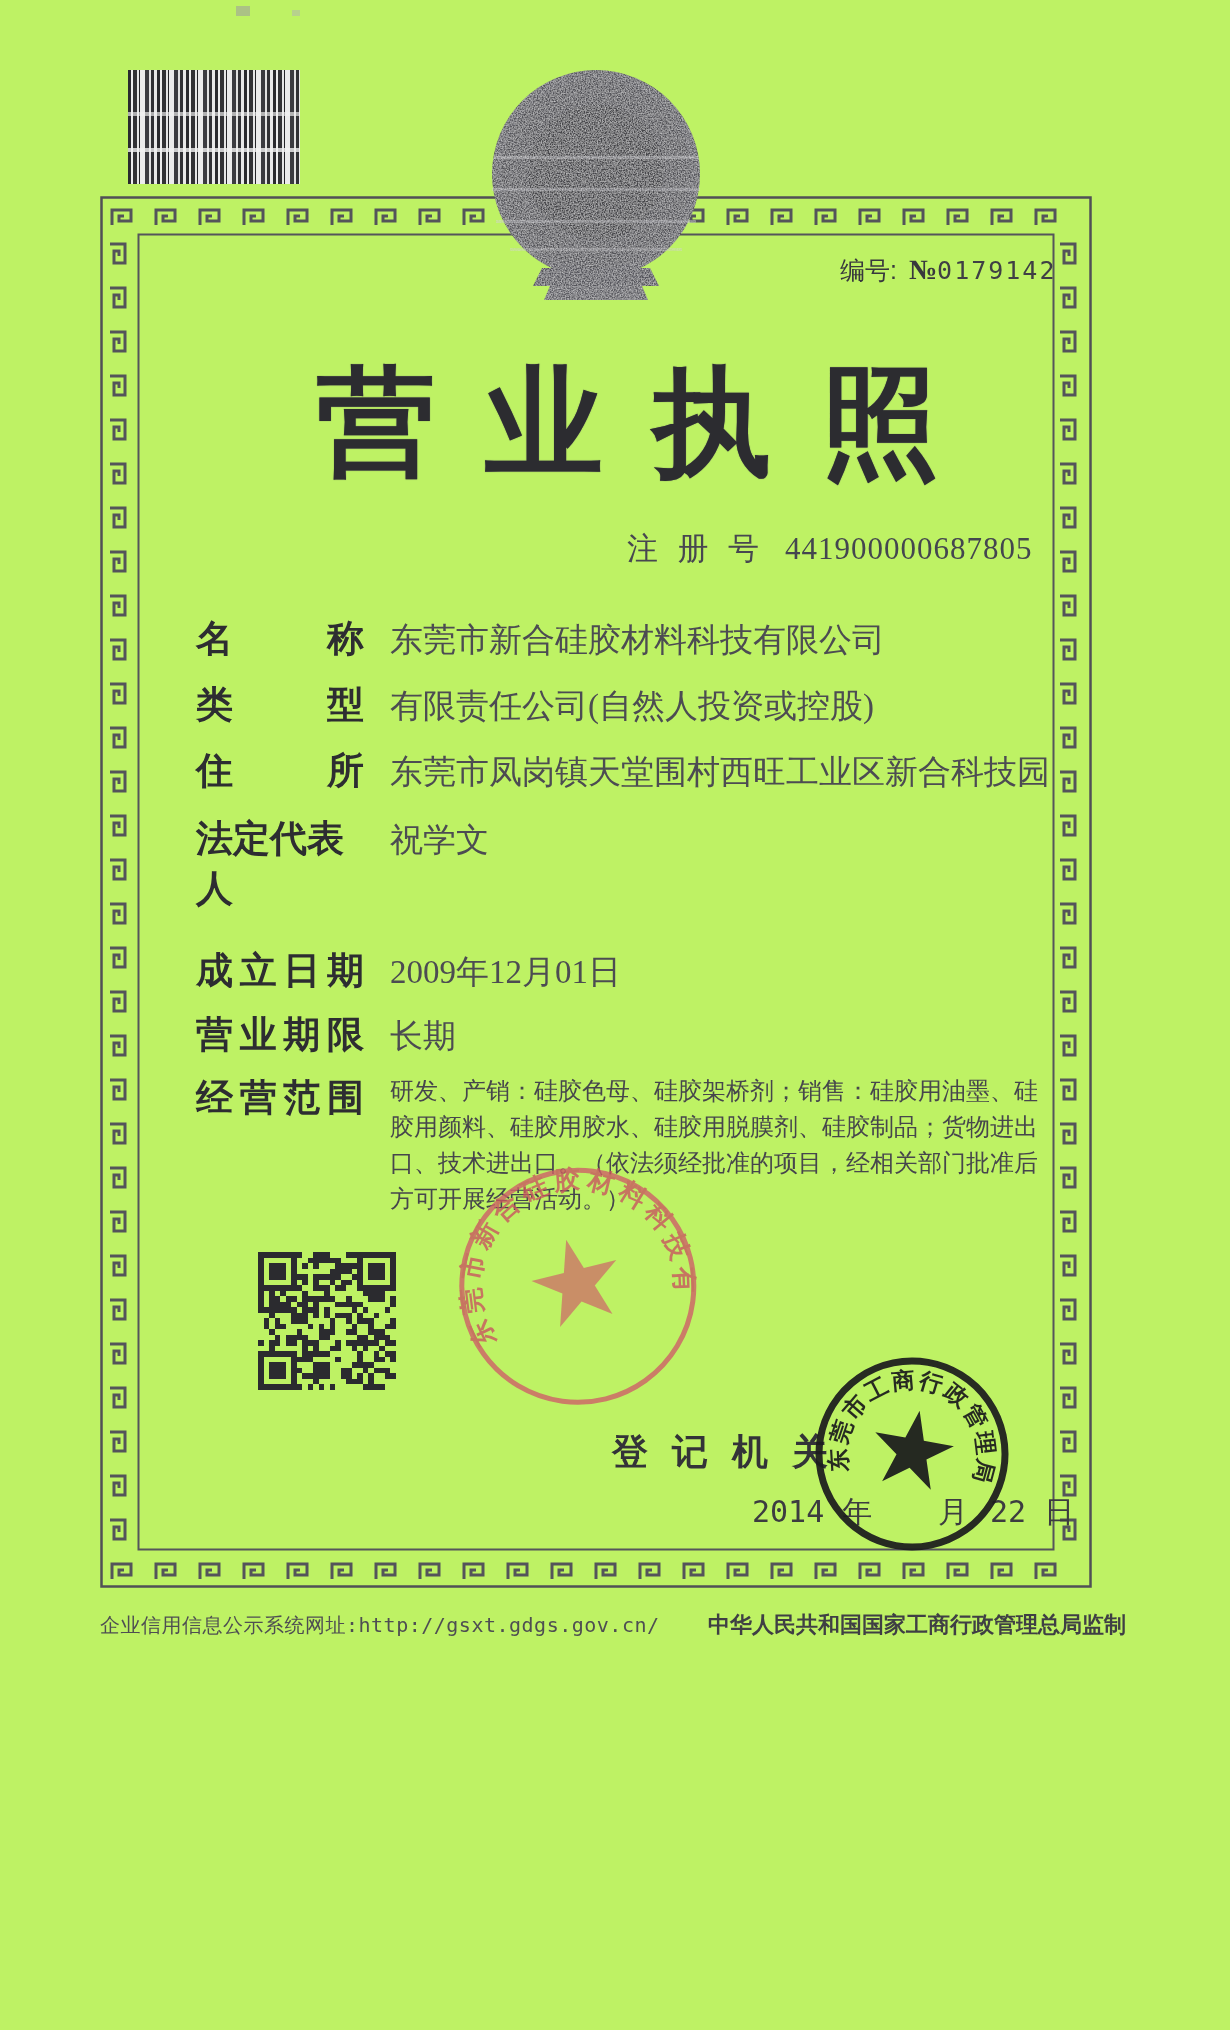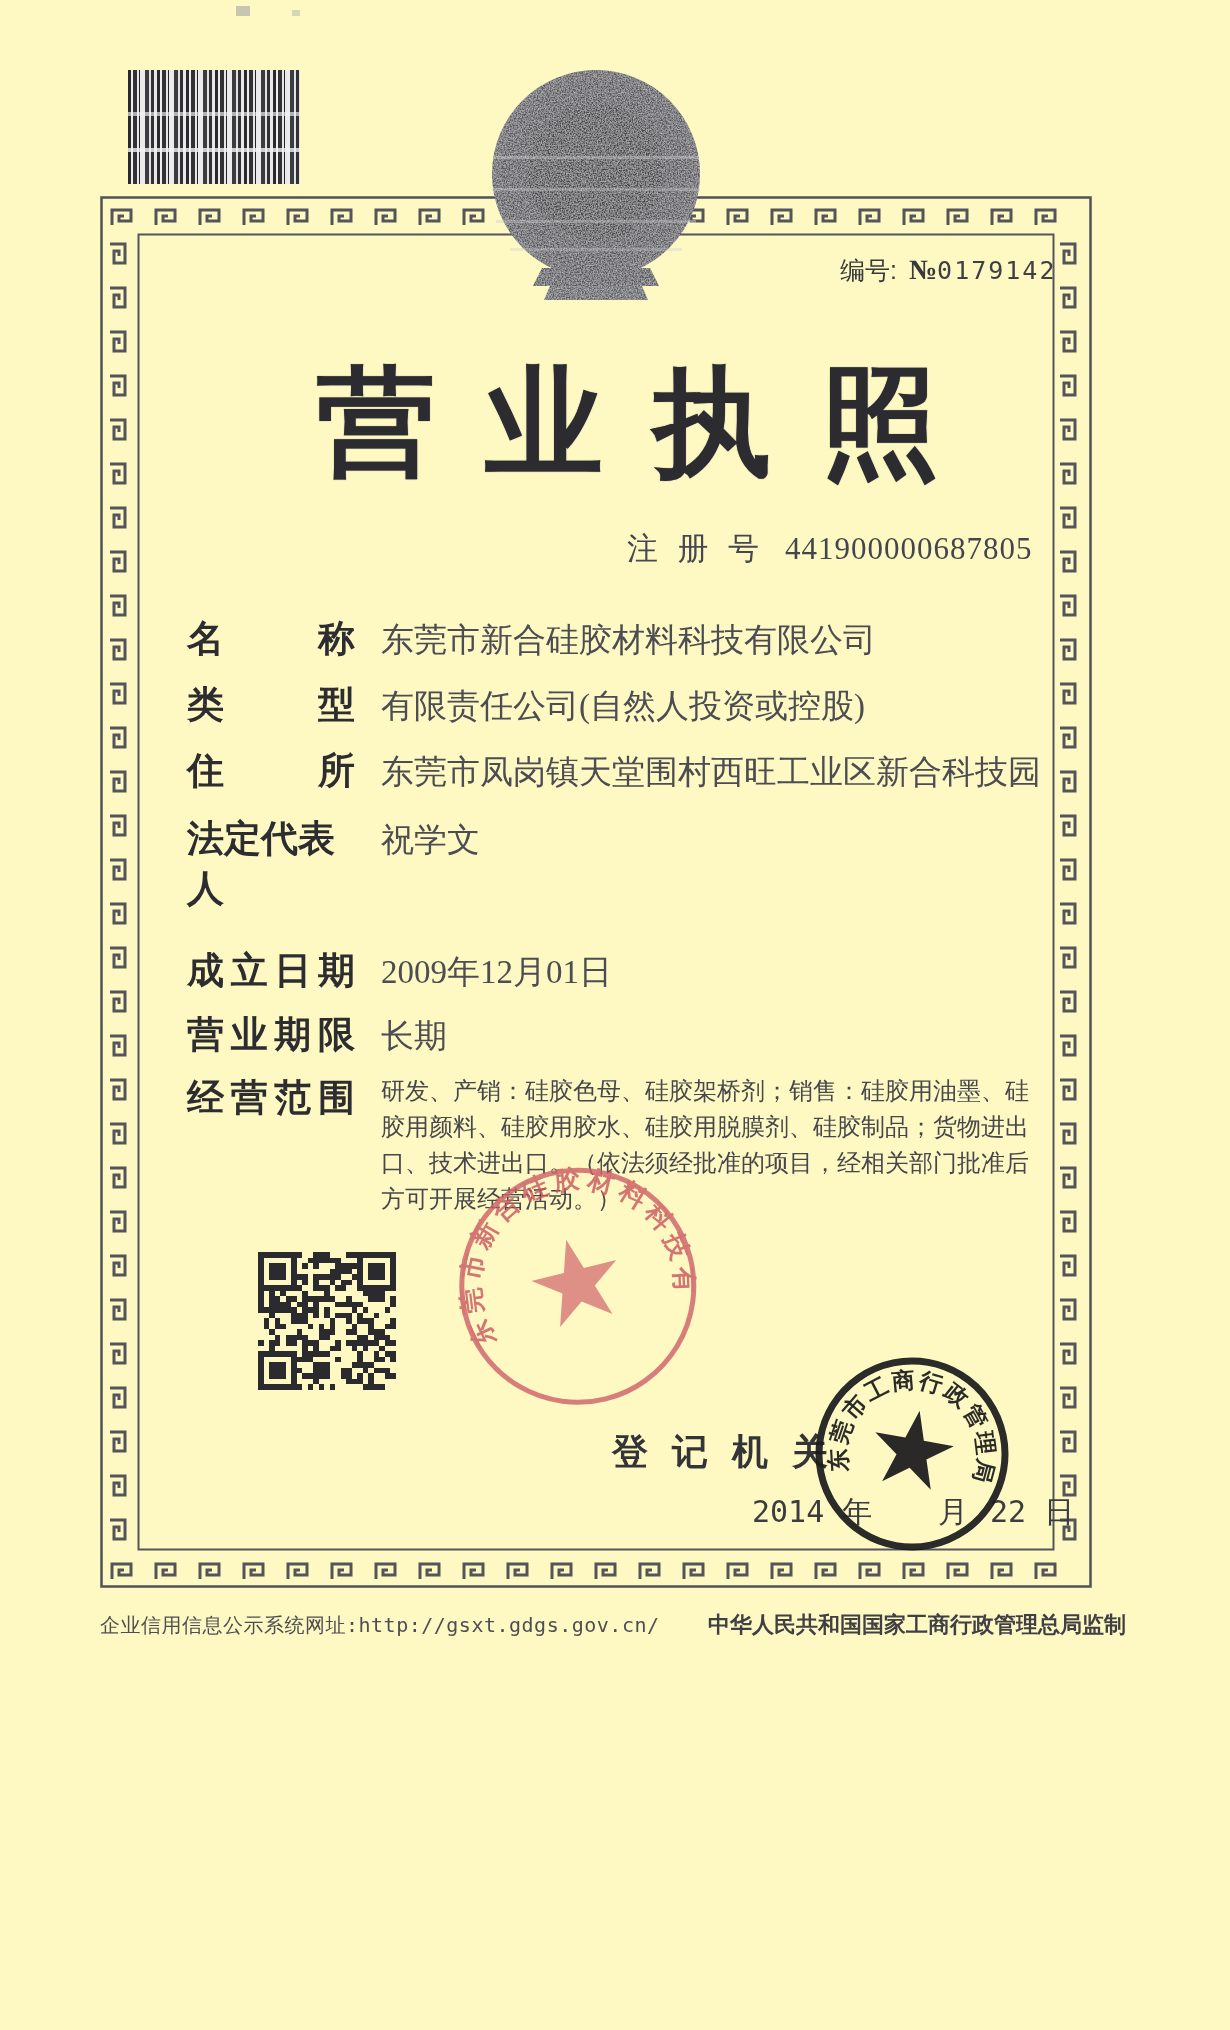--- a/index.html
+++ b/index.html
@@ -1,16 +1,16 @@
 <!DOCTYPE html>
 <html><head>
 <meta charset="utf-8">
 <style>
   html,body{margin:0;padding:0;background:#ffffff;}
-  .page{position:relative;width:1230px;height:2030px;background:#fef9c3;overflow:hidden;
+  .page{position:relative;width:1230px;height:2030px;background:#bef264;overflow:hidden;
         font-family:"Liberation Sans",sans-serif;color:#3b3b40;}
   
   .speck1{position:absolute;left:236px;top:6px;width:14px;height:10px;background:#9a9aa0;opacity:.55;}
   .speck2{position:absolute;left:292px;top:10px;width:8px;height:6px;background:#b0b0b6;opacity:.5;}
   
   .barcode{position:absolute;left:128px;top:70px;width:172px;height:114px;
     background:
       linear-gradient(0deg, rgba(252,252,252,0) 0 28%, rgba(252,252,252,.8) 28% 32%, rgba(252,252,252,0) 32% 60%, rgba(252,252,252,.65) 60% 63%, rgba(252,252,252,0) 63%),
       repeating-linear-gradient(90deg,#232327 0 3px,#f6f6f6 3px 5px,#2b2b2f 5px 9px,#efefef 9px 11px,#1d1d21 11px 12px,#f4f4f4 12px 17px,#35353a 17px 21px,#eaeaea 21px 23px,#2a2a2e 23px 26px,#f1f1f1 26px 29px);
     filter:contrast(.92);}
@@ -22,21 +22,21 @@
     color:#2c2c30;text-shadow:0 0 1px #55555a;padding-left:26px;}
   
   .serial{position:absolute;left:840px;top:254px;font-size:25px;color:#38383d;display:flex;align-items:baseline;}
   .serial .sym{font-family:"Liberation Serif",serif;font-weight:bold;font-size:28px;margin-left:12px;}
   .serial .num{font-family:"DejaVu Sans Mono",monospace;font-size:25px;letter-spacing:2px;color:#3f3f44;text-align:right;}
   
   .regline{position:absolute;left:615px;top:528px;display:flex;align-items:baseline;}
   .regline .lbl{width:132px;font-size:31px;color:#474750;text-align-last:justify;margin-left:12px;}
   .regline .val{margin-left:26px;font-size:31px;font-family:"Liberation Serif",serif;color:#44464f;letter-spacing:1px;}
   
-  .row{position:absolute;left:187px;display:flex;align-items:baseline;}
+  .row{position:absolute;left:196px;display:flex;align-items:baseline;}
   .row .lbl{width:168px;flex:0 0 168px;font-size:37px;font-weight:bold;color:#2d2d31;text-align-last:justify;}
   .row .val{margin-left:26px;font-size:33px;font-family:"Liberation Serif",serif;color:#4c4c52;white-space:nowrap;}
   .row.scope{align-items:flex-start;}
   .row.scope .val{width:668px;font-size:24px;line-height:1.5;white-space:normal;color:#46464c;}
   
   .registrar{position:absolute;left:612px;top:1428px;font-size:36px;font-weight:bold;color:#333338;letter-spacing:24px;}
   .dateline{position:absolute;left:0;top:1492px;width:1230px;height:40px;font-size:30px;color:#3c3c40;}
   .dateline span{position:absolute;font-family:"DejaVu Sans Mono",monospace;}
   .dateline .d1{left:752px;} .dateline .d2{left:938px;} .dateline .d3{left:990px;}
   

